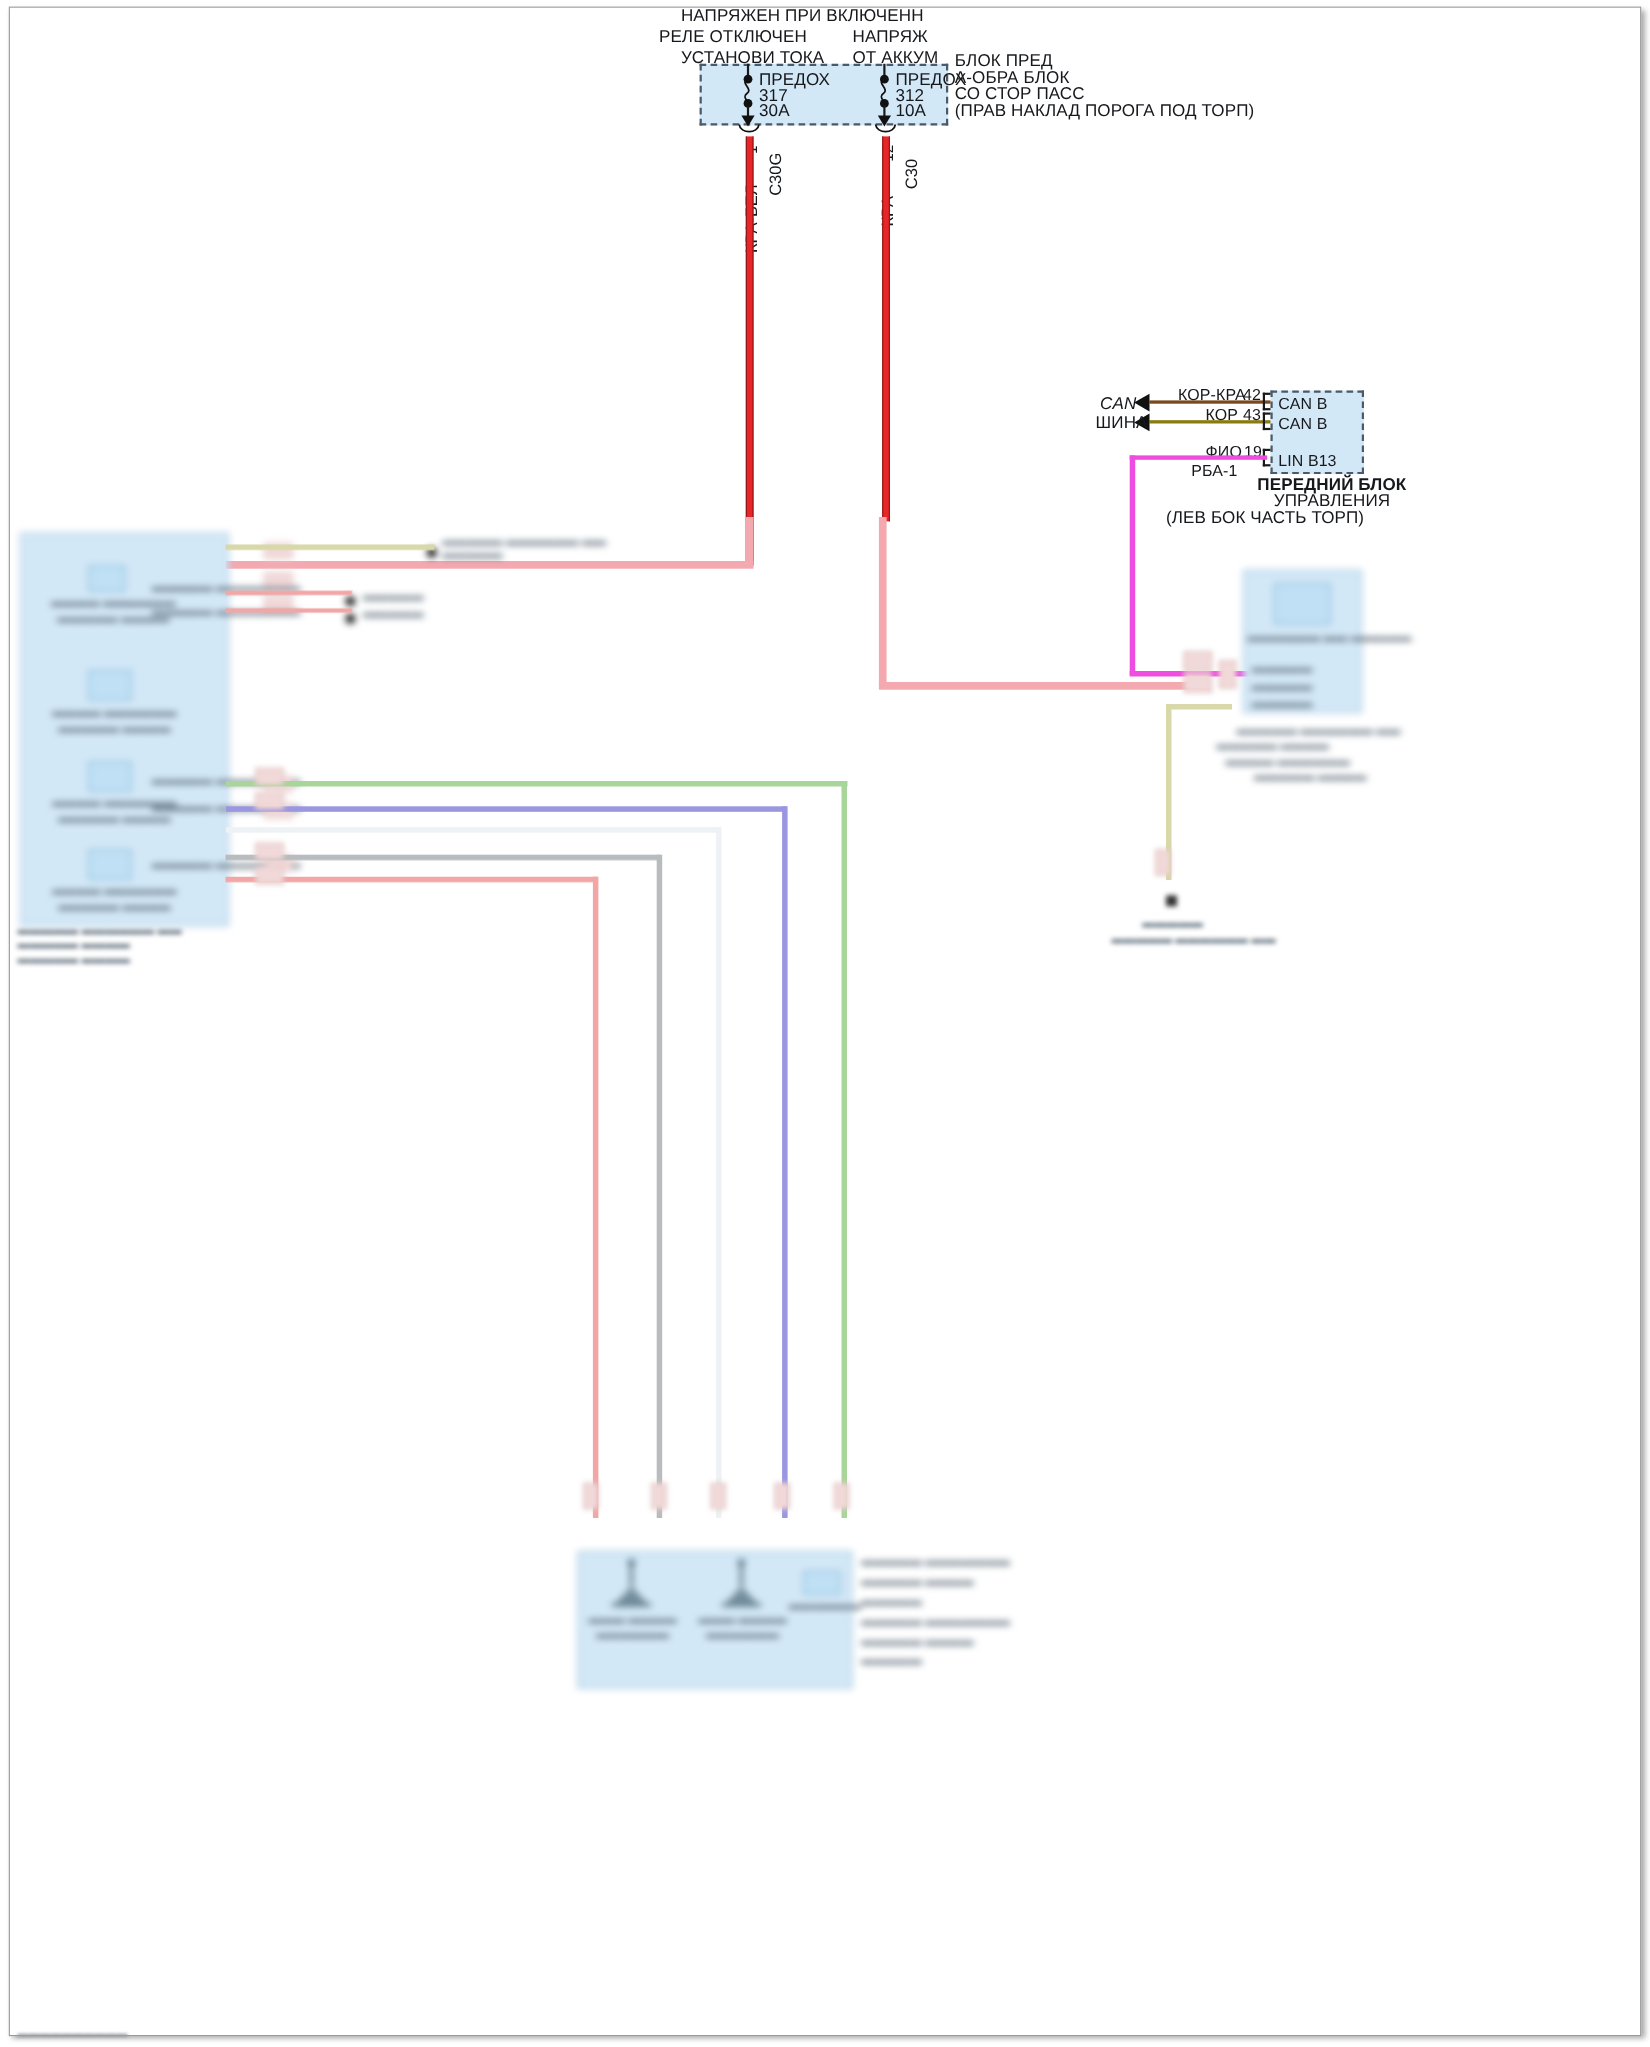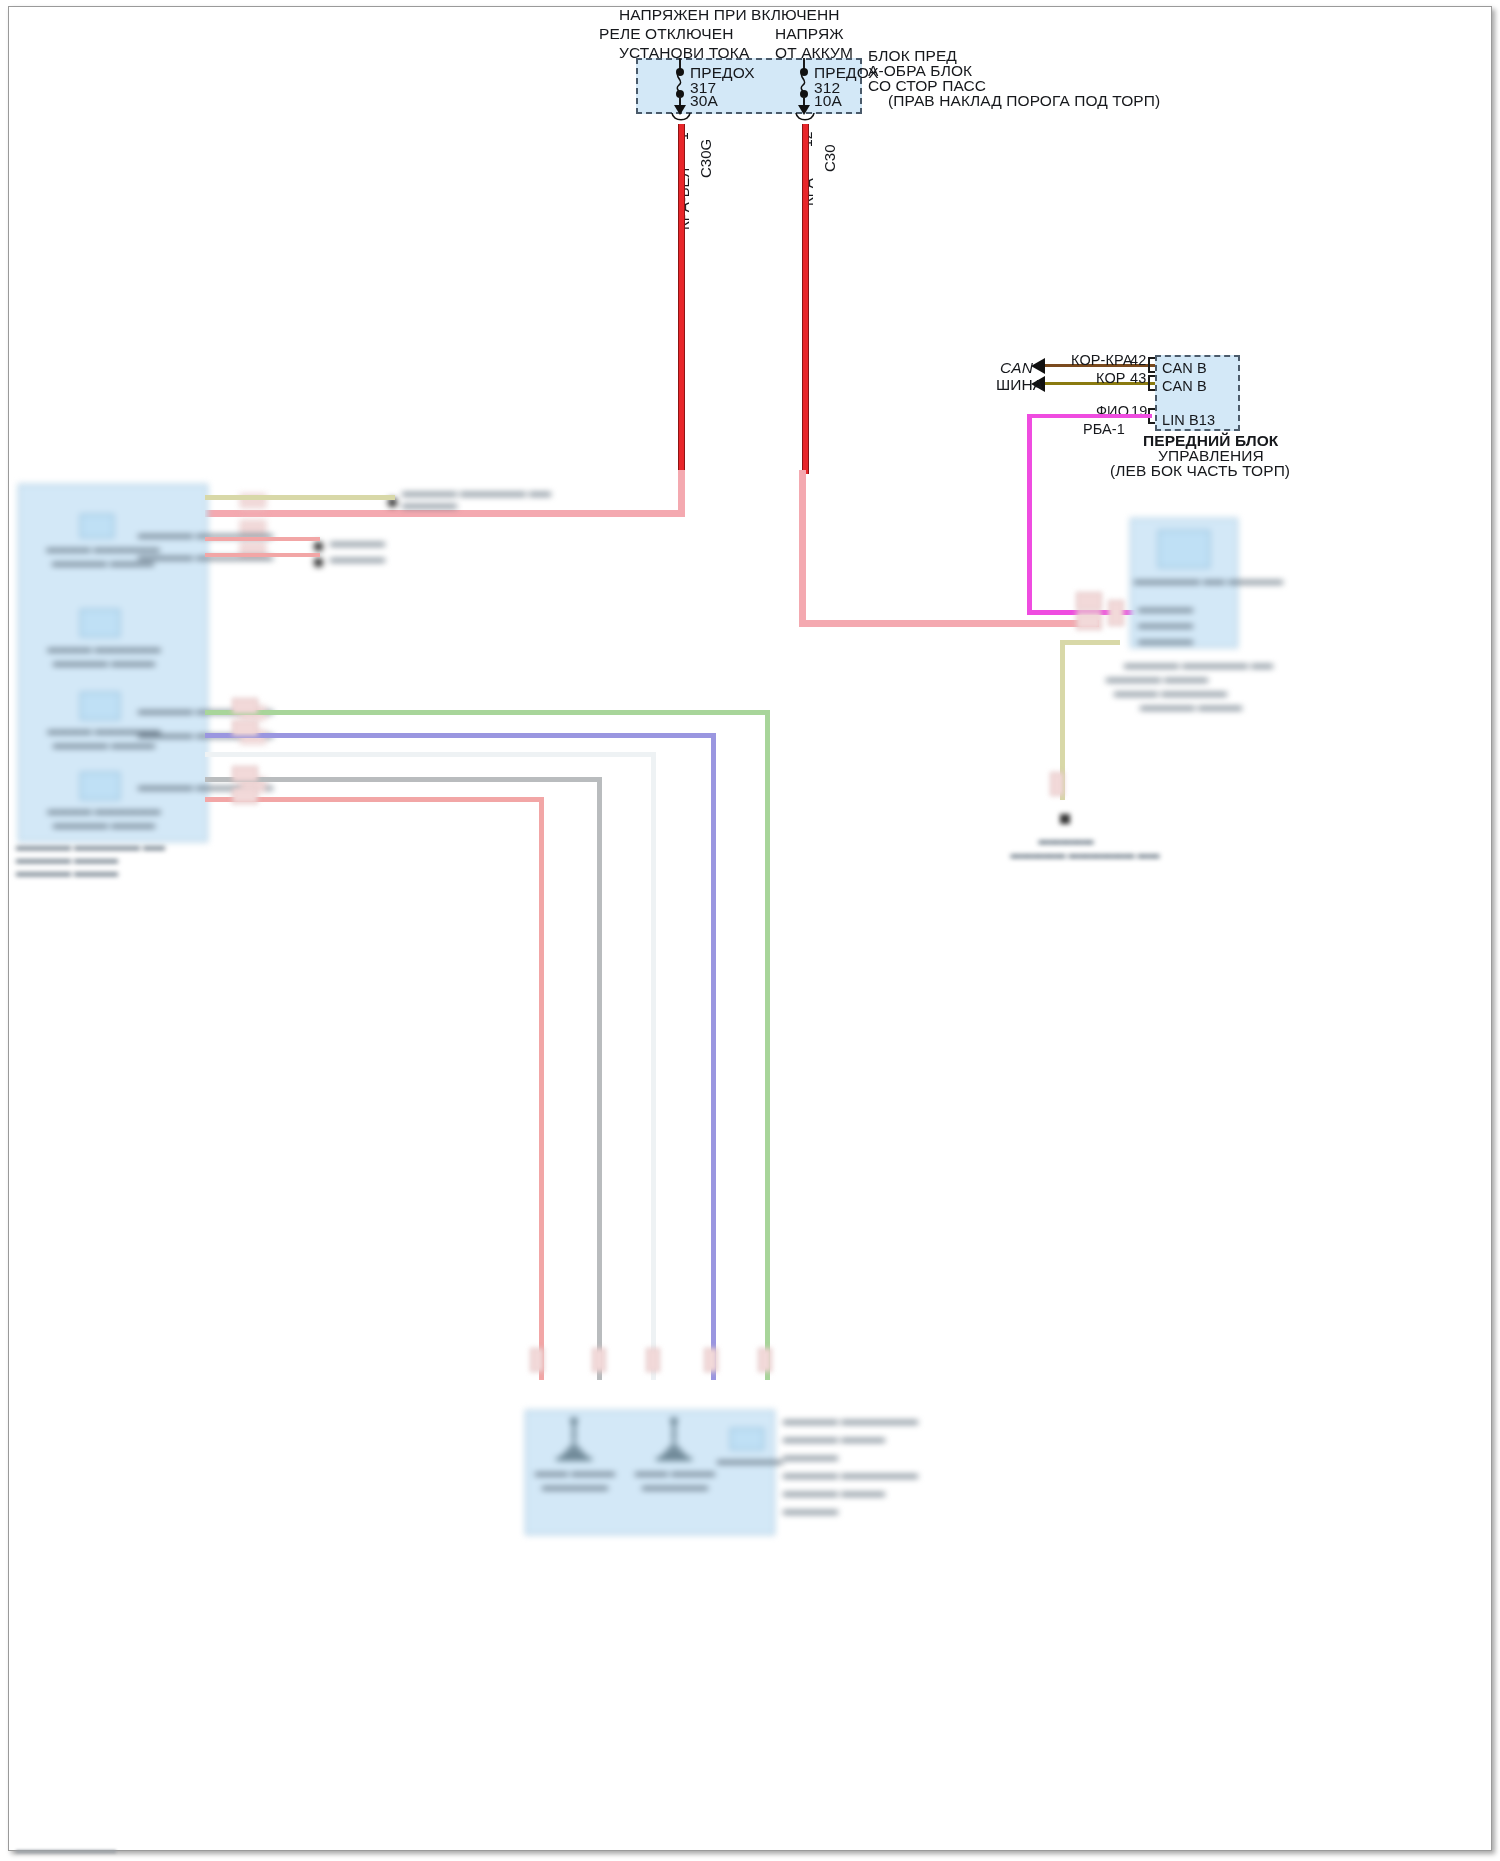--- a/index.html
+++ b/index.html
@@ -185,21 +185,21 @@
   <div class="vline" style="left:803px; top:96px; height:16px;"></div>
   <div class="arrowdown" style="left:798px; top:105px;"></div>
 
   <div class="txt" style="left:814px; top:63px;">ПРЕДОХ</div>
   <div class="txt" style="left:814px; top:78px;">312</div>
   <div class="txt" style="left:814px; top:91px;">10A</div>
 
   <div class="txt" style="left:868px; top:46px;">БЛОК ПРЕД</div>
   <div class="txt" style="left:868px; top:61px;">А-ОБРА БЛОК</div>
   <div class="txt" style="left:868px; top:76px;">СО СТОР ПАСС</div>
-  <div class="txt" style="left:868px; top:91px;margin-left:20px;">(ПРАВ НАКЛАД ПОРОГА ПОД ТОРП)</div>
+  <div class="txt" style="left:868px; top:91px;">(ПРАВ НАКЛАД ПОРОГА ПОД ТОРП)</div>
 
   <svg style="position:absolute; left:670px; top:113px;" width="22" height="12">
     <path d="M2 0 C3 9, 19 9, 20 0" stroke="#111" stroke-width="1.6" fill="none"></path>
   </svg>
   <svg style="position:absolute; left:794px; top:113px;" width="22" height="12">
     <path d="M2 0 C3 9, 19 9, 20 0" stroke="#111" stroke-width="1.6" fill="none"></path>
   </svg>
 
   <div class="vtxt" style="left:675px; top:140px; font-size:14px;">1</div>
   <div class="vtxt" style="left:697px; top:178px;">C30G</div>
@@ -247,21 +247,21 @@
   <div class="txt sm" style="left:1131px; top:402px;">19</div>
   <div class="txt sm" style="left:1162px; top:411px;">LIN B13</div>
   <div class="txt sm" style="left:1083px; top:420px;">РБА-1</div>
 
   <div class="wire h w-magenta" style="left:1027px; top:414px; width:125px; height:4px;"></div>
   <div class="wire v w-magenta" style="left:1027px; top:414px; height:200px; width:5px;"></div>
   <div class="wire h w-magenta" style="left:1027px; top:610px; width:110px; height:5px;"></div>
 
   <div class="txt" style="left:1143px; top:431px;font-weight:bold;">ПЕРЕДНИЙ БЛОК</div>
   <div class="txt" style="left:1158px; top:446px;">УПРАВЛЕНИЯ</div>
-  <div class="txt" style="left:1110px; top:461px;">(ЛЕВ БОК ЧАСТЬ ТОРП)</div>
+  <div class="txt" style="left:1060px; top:461px;">(ЛЕВ БОК ЧАСТЬ ТОРП)</div>
 
   <div class="blurgrp" style="left:18px; top:484px; width:420px; height:400px;">
 
     <div class="solidbox" style="left:0px; top:0px; width:190px; height:358px;"></div>
 
     <div class="minibox" style="left:62px; top:30px; width:34px; height:24px;"></div>
     <div class="blurtxt" style="left:10px; top:58px; width:150px;">▬▬▬▬ ▬▬▬▬▬▬</div>
     <div class="blurtxt" style="left:10px; top:72px; width:150px;">▬▬▬▬▬ ▬▬▬▬</div>
 
     <div class="minibox" style="left:62px; top:125px; width:40px; height:28px;"></div>

